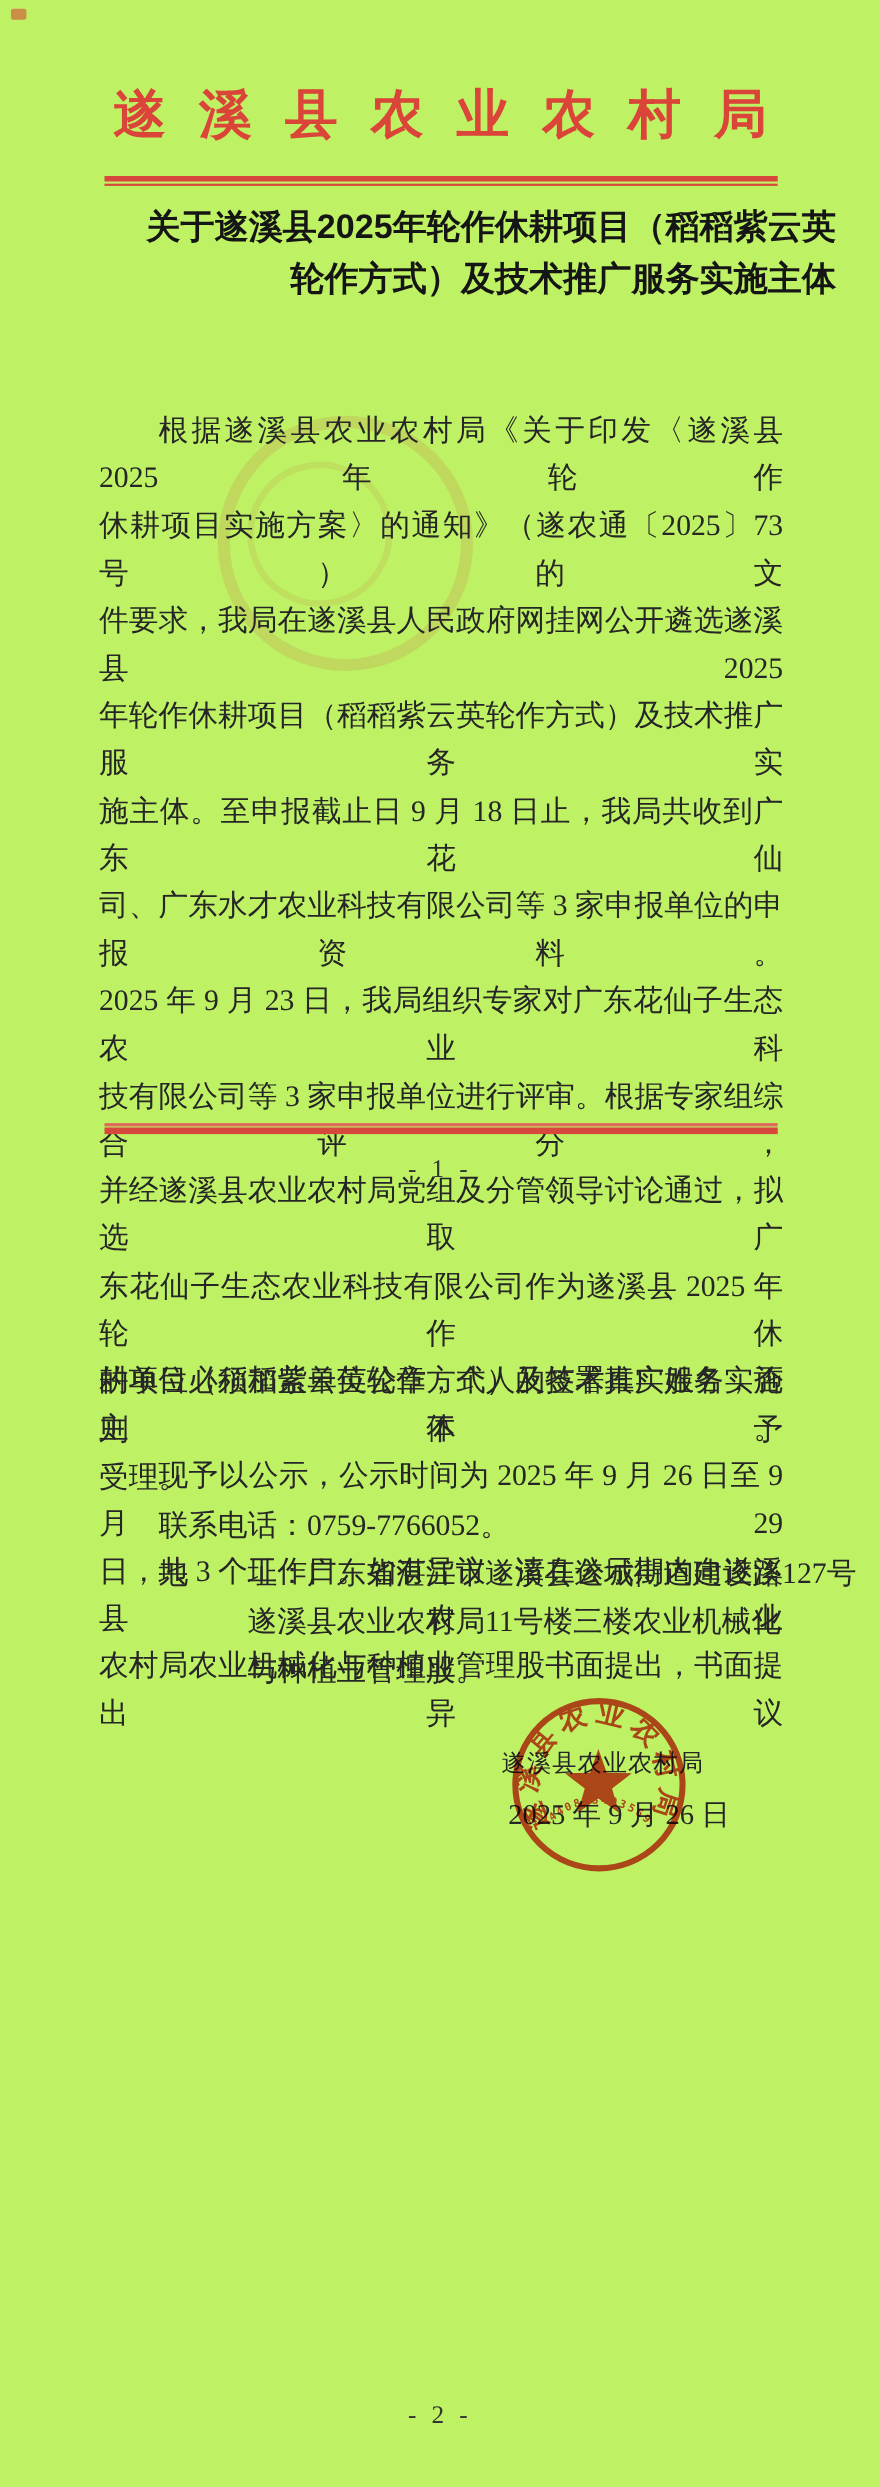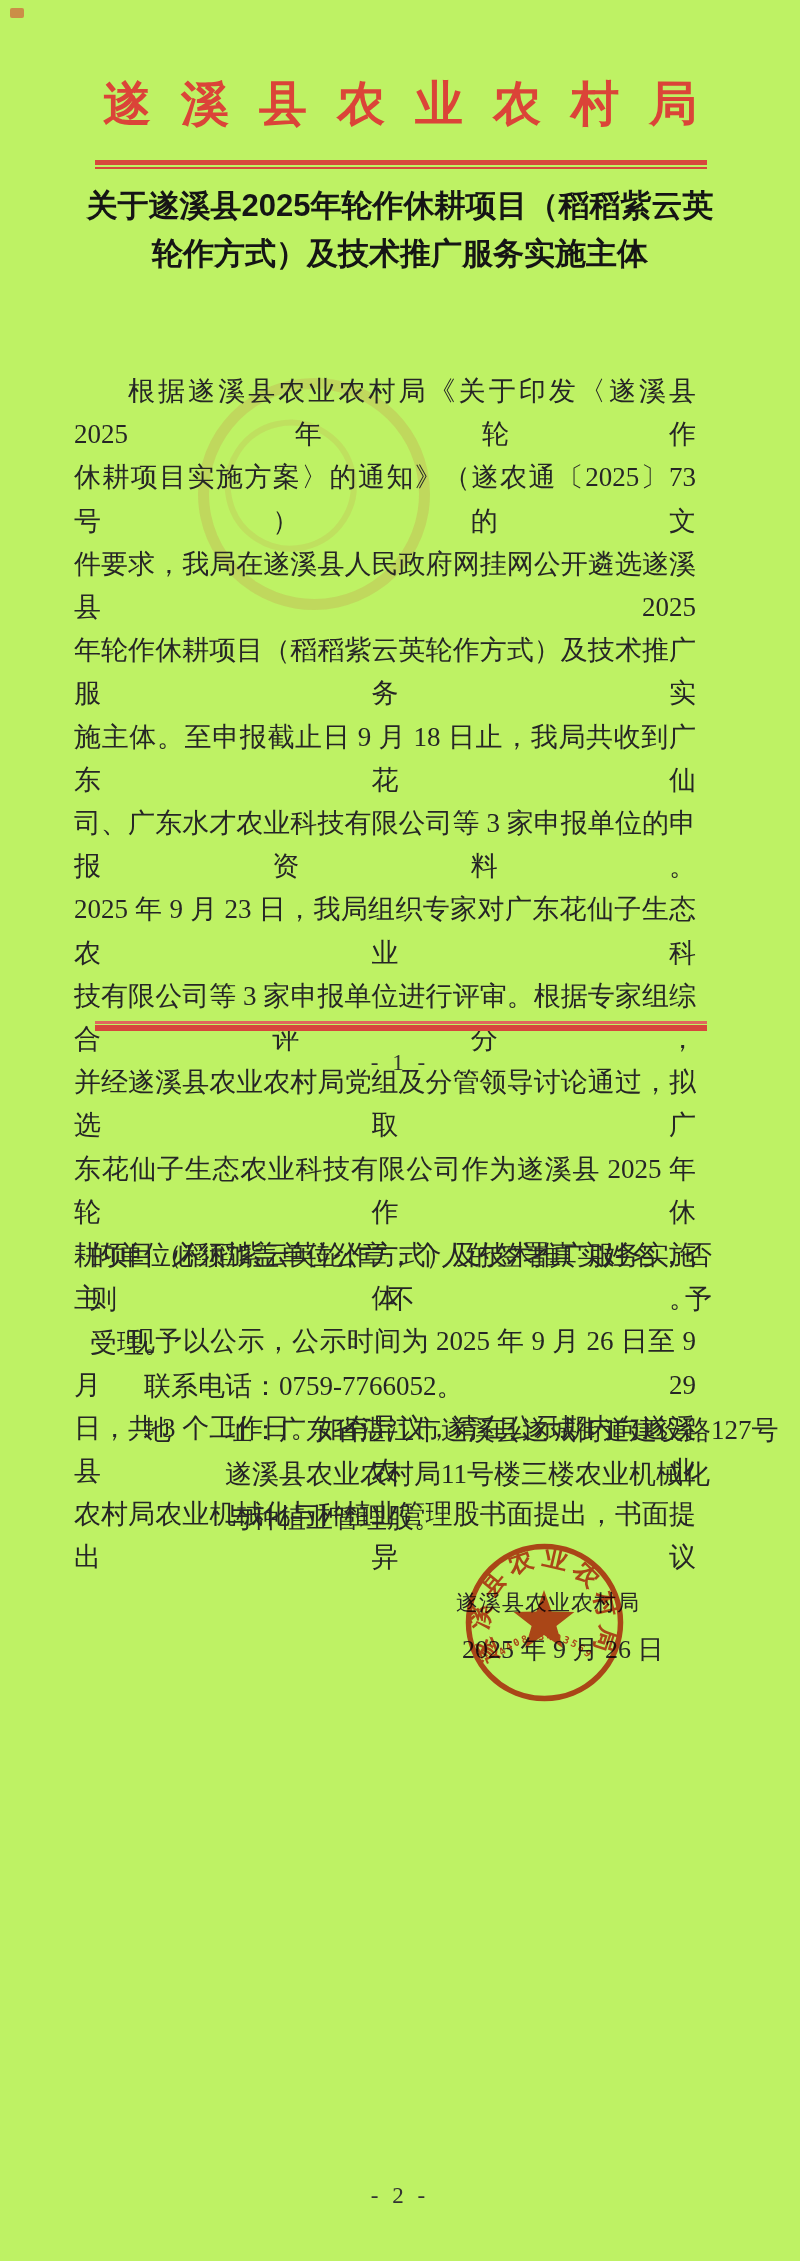--- a/index.html
+++ b/index.html
@@ -19,26 +19,26 @@
   }
   .rule{position:absolute;left:95px;width:612px;}
   .rule-top{top:160px;}
   .rule-top .thick{height:5px;background:#d7473c;}
   .rule-top .thin{height:2px;background:#d7473c;margin-top:2px;}
   .rule-mid{top:1021px;}
   .rule-mid .thin{height:3px;background:#e0685d;}
   .rule-mid .thick{height:6px;background:#d7473c;margin-top:1px;}
   
   .doc-title{
-    position:absolute;left:40px;right:40px;top:182px;text-align:center;
+    position:absolute;left:40px;right:40px;top:182px;text-align:right;
     font-family:"Liberation Sans","DejaVu Sans",sans-serif;
     font-weight:bold;font-size:31px;line-height:48px;color:#151515;
   }
   
-  .body1{position:absolute;left:74px;width:622px;top:370px;}
+  .body1{position:absolute;left:90px;width:622px;top:370px;}
   .body2{position:absolute;left:90px;width:622px;top:1234px;}
   .bline{
     font-size:27px;line-height:43.2px;white-space:nowrap;
     color:#262626;
   }
   .jline{white-space:normal;text-align:justify;text-align-last:justify;text-justify:inter-ideograph;}
   .indent{text-indent:54px;}
   .pad2{padding-left:54px;}
   .pad5{padding-left:135px;}
   .body2 .bline{line-height:43.8px;}

